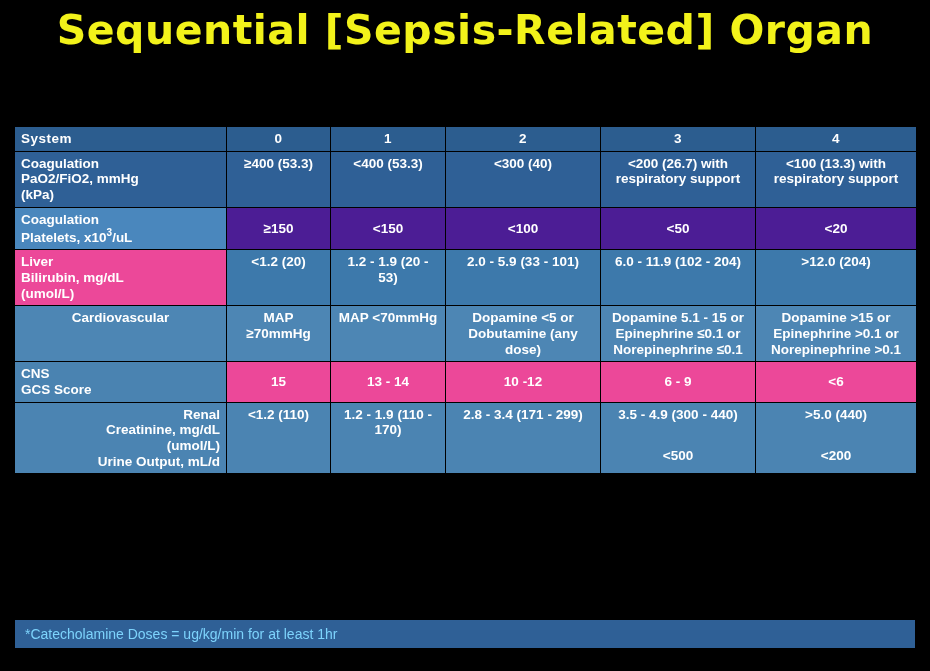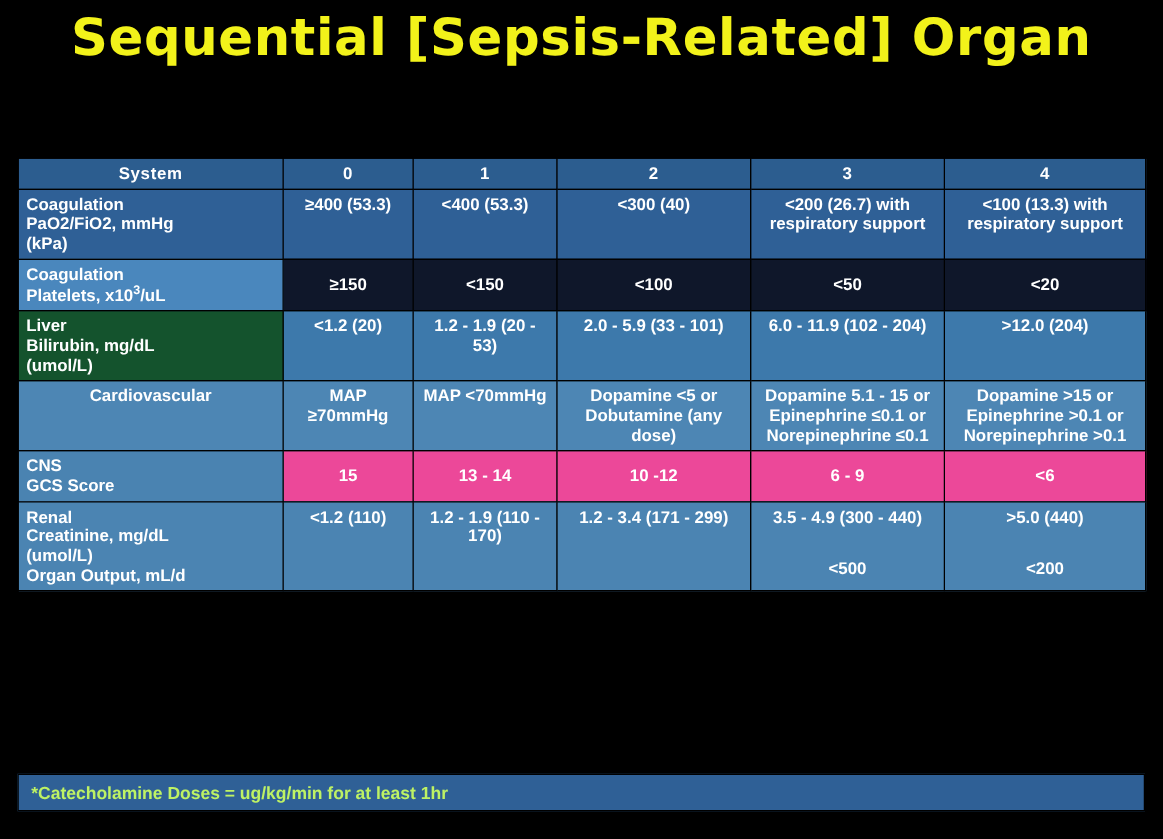--- a/index.html
+++ b/index.html
@@ -55,60 +55,60 @@
     background: #2c5d8f;
     font-size: 22px;
     text-align: center;
     padding: 3px 4px 6px 4px;
     color: #d97a28;
     font-family: "DejaVu Sans", sans-serif;
     letter-spacing: 0.5px;
     vertical-align: middle;
   }
   thead th.syscol {
-    text-align: center;
+    text-align: left;
   }
   col.c0 { width: 212px; }
   col.c1 { width: 104px; }
   col.c2 { width: 115px; }
   col.c3 { width: 155px; }
   col.c4 { width: 155px; }
   col.c5 { width: 161px; }
 
   tbody td.label {
     text-align: left;
     background: #2f6096;
   }
   tbody td.val {
     text-align: center;
   }
   tr.band-a td { background: #2f6096; }
-  tr.band-b td { background: #0f172a; }
+  tr.band-b td { background: #4c1d95; }
   tr.band-c td { background: #3d79ab; }
   tr.band-d td { background: #4d86b4; }
   tr.band-e td { background: #ec4899; }
   tr.band-f td { background: #4b84b2; }
 
   tr.band-b td.label { background: #4a87bd; }
-  tr.band-c td.label { background: #14532d; }
+  tr.band-c td.label { background: #ec4899; }
   tr.band-d td.label { background: #4d86b4; text-align: center; }
   tr.band-e td.label { background: #4a83b1; }
-  tr.band-f td.label { background: #4b84b2; }
+  tr.band-f td.label { background: #4b84b2; text-align: right; }
 
   td.val.tall { vertical-align: middle; }
   .footnote {
     position: absolute;
     left: 14px;
     top: 619px;
     width: 902px;
     box-sizing: border-box;
     background: #2f6096;
     border: 1px solid #000000;
-    color: #bef264;
-    font-weight: bold;
+    color: #7dd3fc;
+    font-weight: normal;
     font-size: 14px;
     padding: 6px 10px;
     font-family: "Liberation Sans", sans-serif;
   }
   .sub { font-size: 10px; vertical-align: super; }
   .row-extra { margin-top: 26px; }
 </style>
 </head>
 <body>
 
@@ -198,25 +198,25 @@
         <td class="val tall">10 -12</td>
         <td class="val tall">6 - 9</td>
         <td class="val tall">&lt;6</td>
       </tr>
 
       <tr class="band-f">
         <td class="label">
           <div>Renal</div>
           <div>Creatinine, mg/dL</div>
           <div>(umol/L)</div>
-          <div>Organ Output, mL/d</div>
+          <div>Urine Output, mL/d</div>
         </td>
         <td class="val">&lt;1.2 (110)</td>
         <td class="val">1.2 - 1.9 (110 - 170)</td>
-        <td class="val">1.2 - 3.4 (171 - 299)</td>
+        <td class="val">2.8 - 3.4 (171 - 299)</td>
         <td class="val">
           <div>3.5 - 4.9 (300 - 440)</div>
           <div class="row-extra">&lt;500</div>
         </td>
         <td class="val">
           <div>&gt;5.0 (440)</div>
           <div class="row-extra">&lt;200</div>
         </td>
       </tr>
     </tbody>

